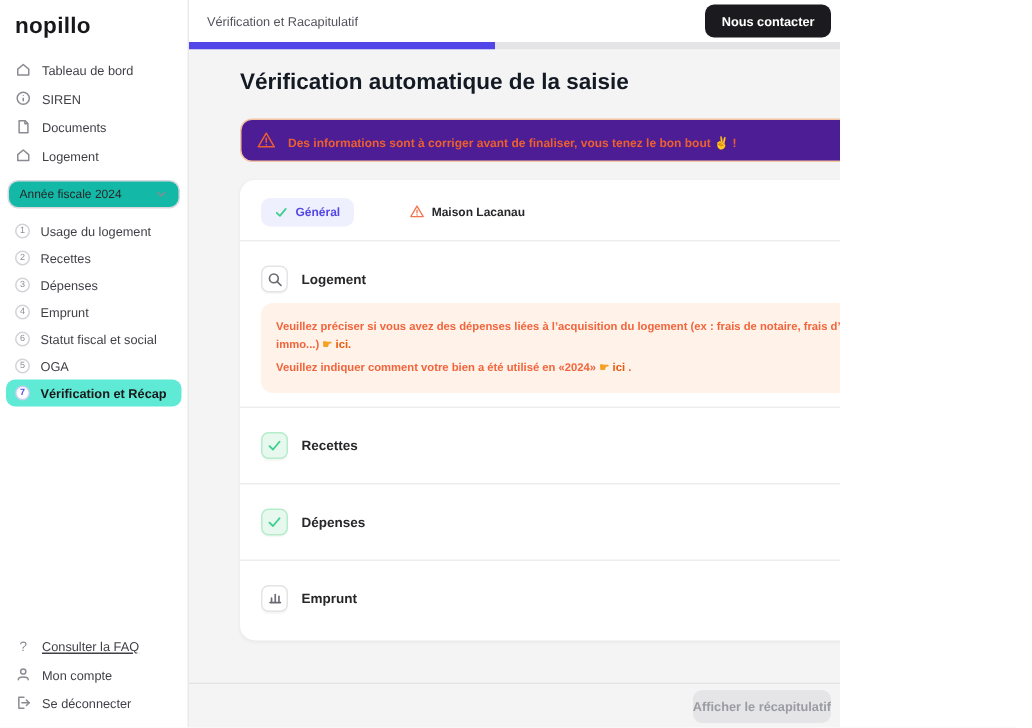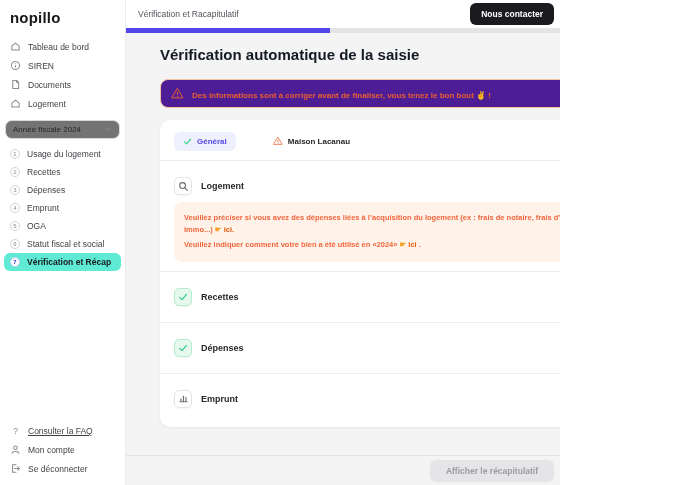--- a/index.html
+++ b/index.html
@@ -5,21 +5,21 @@
   * { box-sizing: border-box; margin: 0; padding: 0; }
   html,body { width:688px; height:485px; }
   body { font-family:"Liberation Sans", sans-serif; background:#fff; overflow:hidden; }
   .app { display:flex; width:560px; height:485px; }
 
   
   .sidebar { width:126px; min-width:126px; background:#fff; border-right:1px solid #eaeaec; display:flex; flex-direction:column; }
   .logo { font-size:15px; font-weight:700; color:#18181b; padding:9px 10px 11px; letter-spacing:.2px; }
   .nav-item { display:flex; align-items:center; gap:7px; padding:4px 10px; font-size:8.5px; color:#3f3f46; cursor:pointer; }
   .nav-item .ic { width:11px; height:11px; display:flex; align-items:center; justify-content:center; color:#8b8b93; }
-  .year-select { margin:7px 5px 6px; border:1px solid #d9d9de; border-radius:7px; background:#737373; padding:4px 7px; display:flex; align-items:center; justify-content:space-between; font-size:8px; color:#27272a; cursor:pointer;text-align:center; }
+  .year-select { margin:7px 5px 6px; border:1px solid #d9d9de; border-radius:7px; background:#14b8a6; padding:4px 7px; display:flex; align-items:center; justify-content:space-between; font-size:8px; color:#27272a; cursor:pointer;text-align:center; }
   .step-item { display:flex; align-items:center; gap:7px; padding:4px 10px; font-size:8.5px; color:#3f3f46; cursor:pointer; }
   .step-num { width:10px; height:10px; min-width:10px; border:1px solid #d4d4d8; border-radius:50%; font-size:6px; color:#8b8b93; display:flex; align-items:center; justify-content:center; background:#fff; }
   .step-item.active { background:#5eead4; border-radius:6px; margin:0 4px; padding:4px 6px; font-weight:700; color:#18181b; }
   .step-item.active .step-num { border-color:#c9cdf2; color:#5447e6; }
   .sidebar-foot { margin-top:auto; padding-bottom:7px; }
   .underline { text-decoration:underline; }
   .q-glyph { font-size:9px; color:#8b8b93; }
 
   
   .main { flex:1; display:flex; flex-direction:column; min-width:0; }
@@ -46,21 +46,21 @@
   .divider { height:1px; background:#ededf0; margin:9px -14px; }
   .section-row { display:flex; align-items:center; gap:9px; padding:7px 0; }
   .icon-box { width:18px; height:18px; min-width:18px; border:1px solid #e4e4e7; border-radius:5px; background:#fff; display:flex; align-items:center; justify-content:center; box-shadow:0 1px 1px rgba(0,0,0,.04); color:#6b6b74; }
   .icon-box.green { background:#e7f9ef; border-color:#b5ecca; color:#3ecf8e; }
   .section-title { font-size:9px; font-weight:600; color:#27272a; }
   .errbox { background:#fef2e9; border-radius:8px; padding:6px 10px 7px; margin:0 0 4px; }
   .errbox p { font-size:7.5px; font-weight:600; color:#f2653c; line-height:1.6; margin:3.5px 0; }
   .ici { font-weight:700; color:#e8590c; cursor:pointer; }
 
   .footer-bar { height:30px; background:#f4f4f5; border-top:1px solid #e4e4e7; display:flex; align-items:center; justify-content:flex-end; padding:0 6px; }
-  .recap-btn { background:#e5e5e8; color:#9b9ba3; border:none; border-radius:6px; font-size:8.5px; font-weight:600; padding:6px 16px; font-family:inherit; cursor:pointer; }
+  .recap-btn { background:#e5e5e8; color:#9b9ba3; border:none; border-radius:6px; font-size:8.5px; font-weight:600; padding:6px 0; font-family:inherit; cursor:pointer; }
 
   svg { display:block; }
 </style>
 </head>
 <body>
 
 <div class="app">
 
   <aside class="sidebar">
     <div class="logo">nopillo</div>
@@ -120,26 +120,26 @@
     </div>
     <div class="step-item">
       <span class="step-num">3</span>
       <span>Dépenses</span>
     </div>
     <div class="step-item">
       <span class="step-num">4</span>
       <span>Emprunt</span>
     </div>
     <div class="step-item">
+      <span class="step-num">6</span>
+      <span>Statut fiscal et social</span>
+    </div>
+    <div class="step-item">
       <span class="step-num">5</span>
       <span>OGA</span>
-    </div>
-    <div class="step-item">
-      <span class="step-num">6</span>
-      <span>Statut fiscal et social</span>
     </div>
     <div class="step-item active">
       <span class="step-num">7</span>
       <span>Vérification et Récap</span>
     </div>
 
     <div class="sidebar-foot">
       <div class="nav-item">
         <span class="ic q-glyph">?</span>
         <span class="underline">Consulter la FAQ</span>

